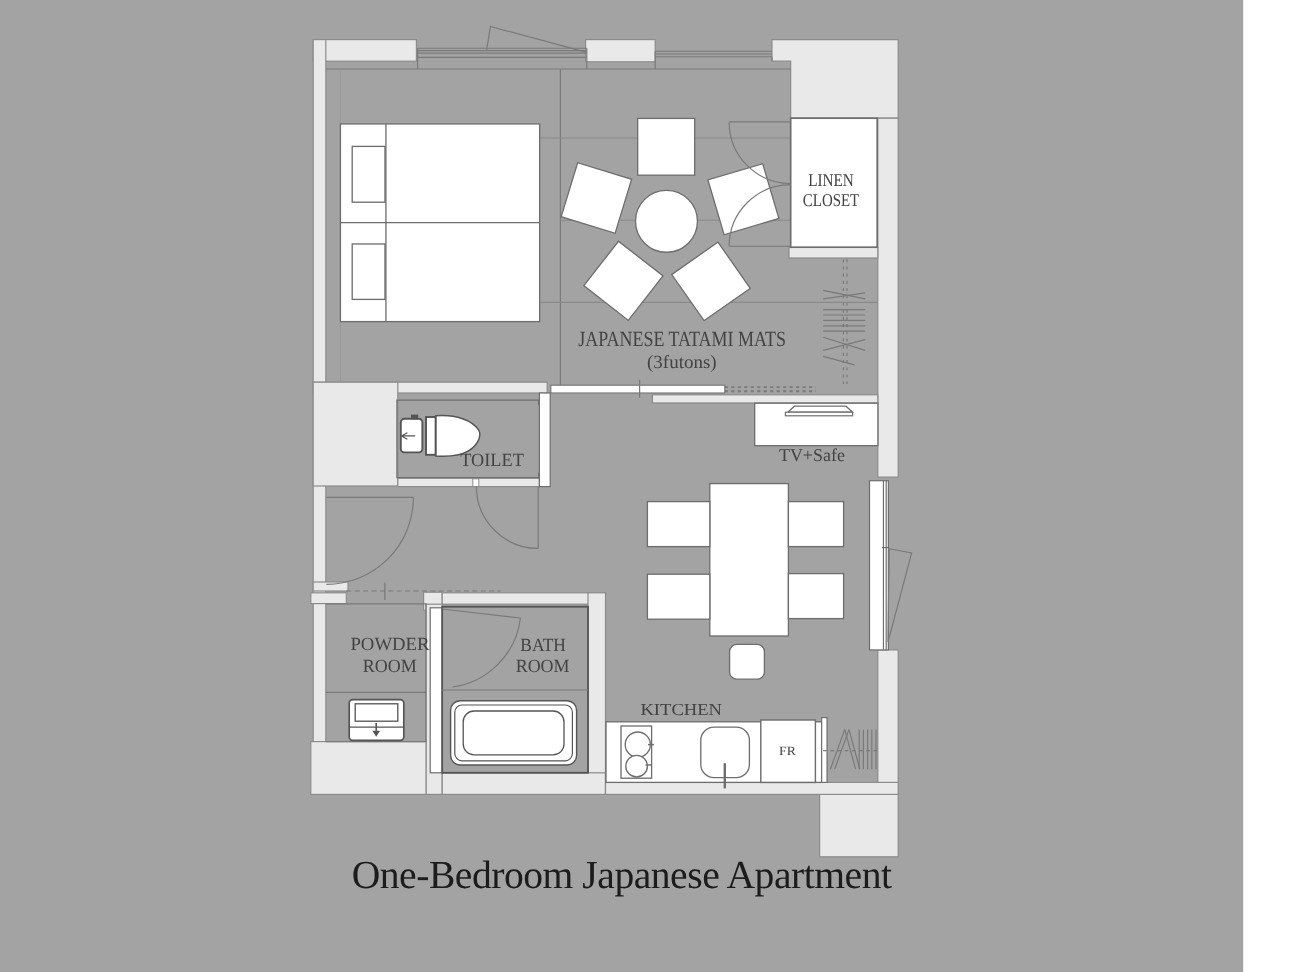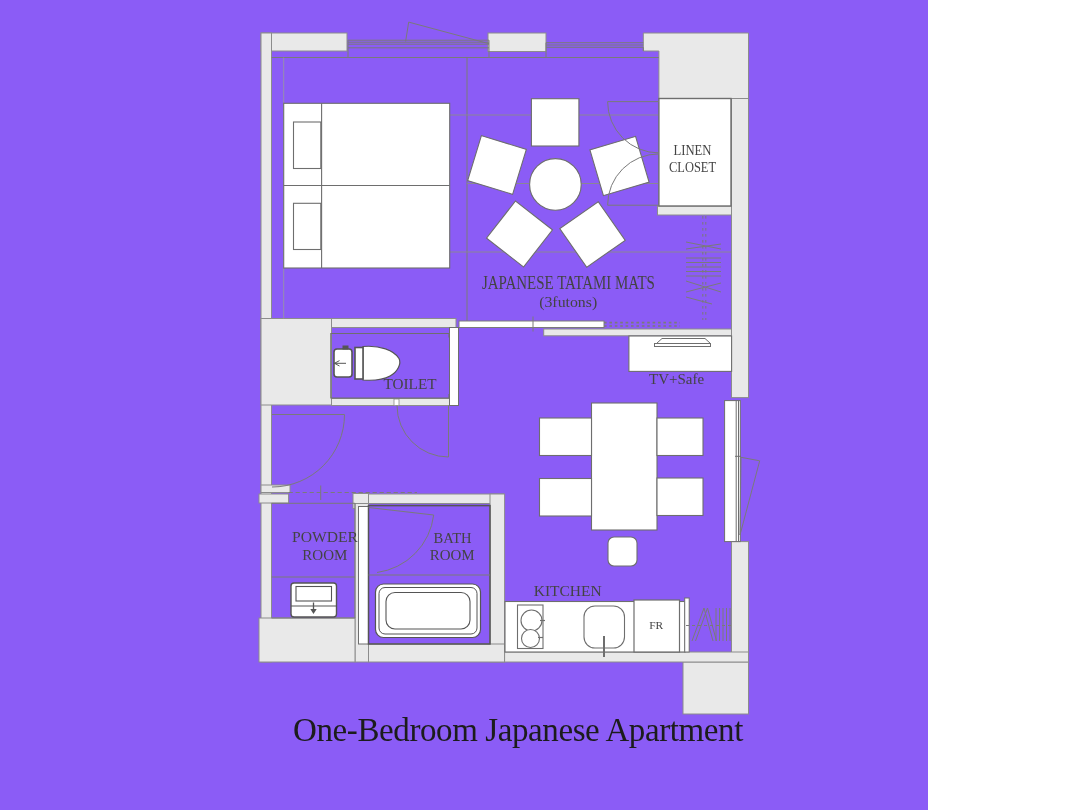--- a/index.html
+++ b/index.html
@@ -1,16 +1,16 @@
 <!DOCTYPE html>
 <html><head>
 <meta charset="utf-8">
 <style>
   html,body{margin:0;padding:0;background:#ffffff;}
-  #page{width:928px;height:810px;position:relative;background:#8b5cf6;overflow:hidden;}
+  #page{width:1036px;height:810px;position:relative;background:#a3a3a3;overflow:hidden;}
   svg{position:absolute;top:0;left:0;}
   .rlabel{font-family:"Liberation Serif", serif;fill:#434343;}
   .title{font-family:"Liberation Serif", serif;fill:#1c1c1c;padding-left:48px;}
 </style>
 </head>
 <body>
 <div id="page">
 <svg width="1080" height="810" viewBox="0 0 1080 810">
 <g fill="none" stroke-linecap="butt">
 

